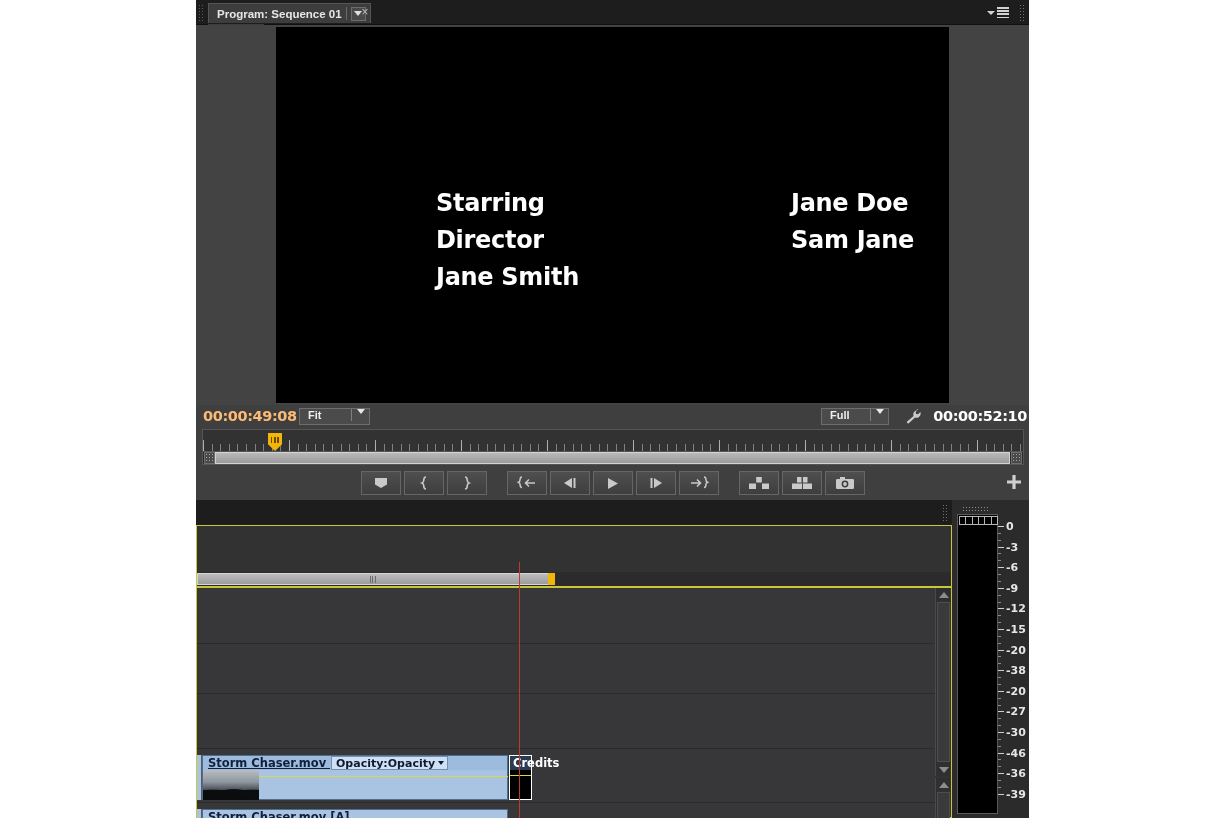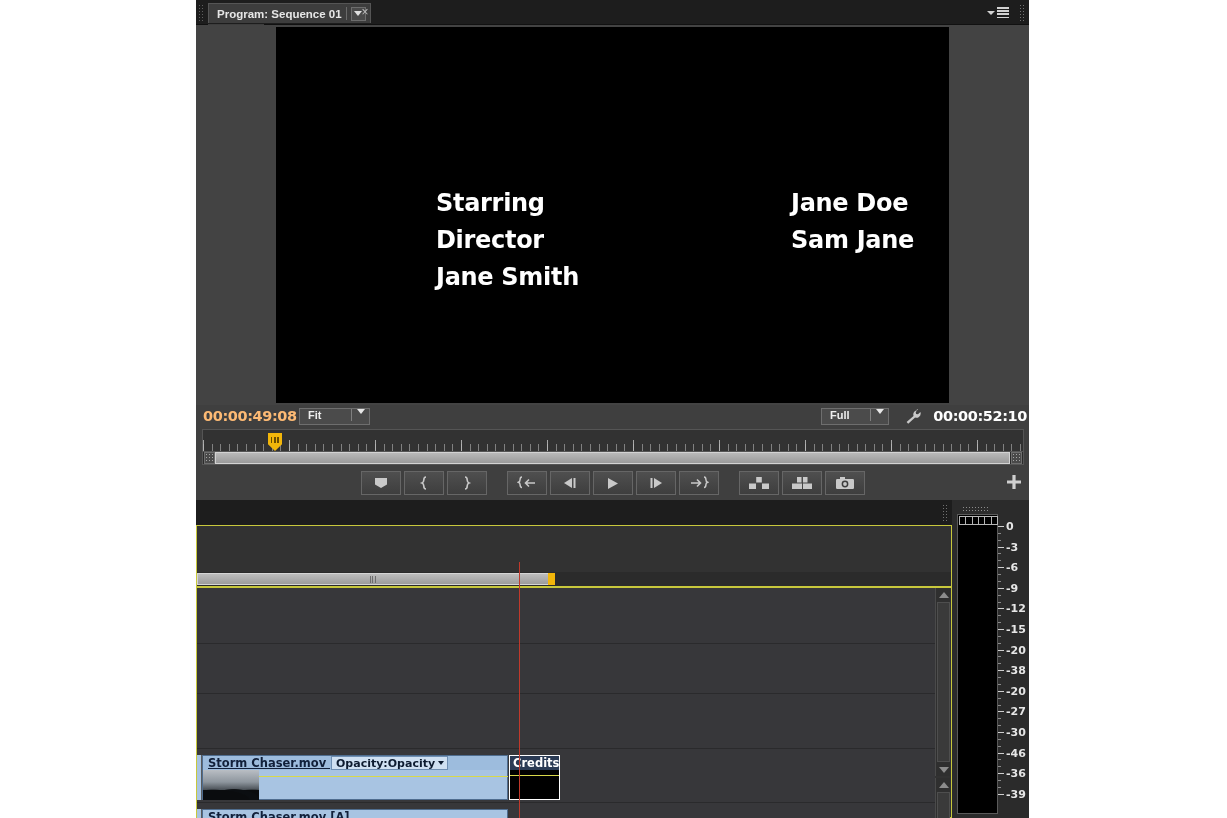--- a/index.html
+++ b/index.html
@@ -370,21 +370,21 @@
       radial-gradient(ellipse at 55% 110%, #0b0e11 58%, transparent 62%),
       radial-gradient(ellipse at 88% 100%, #0a0c0e 55%, transparent 58%);
   }
   .clip-opacity-line {
     position: absolute; left: 56px; top: 20px; width: 249px; height: 1px;
     background: #d8d84a;
   }
 
   .clip-credits {
     position: absolute; left: 312px; top: 167px;
-    width: 51px; height: 45px;
+    width: 23px; height: 45px;
     background: #ffffff;
     border: 1px solid #ffffff;
     z-index: 6;
   }
   .clip-credits-head {
     position: absolute; left: 0; top: 0; width: 100%; height: 14px;
     background: #2b3b55;
     display: flex; align-items: center;
   }
   .clip-credits-head span {

